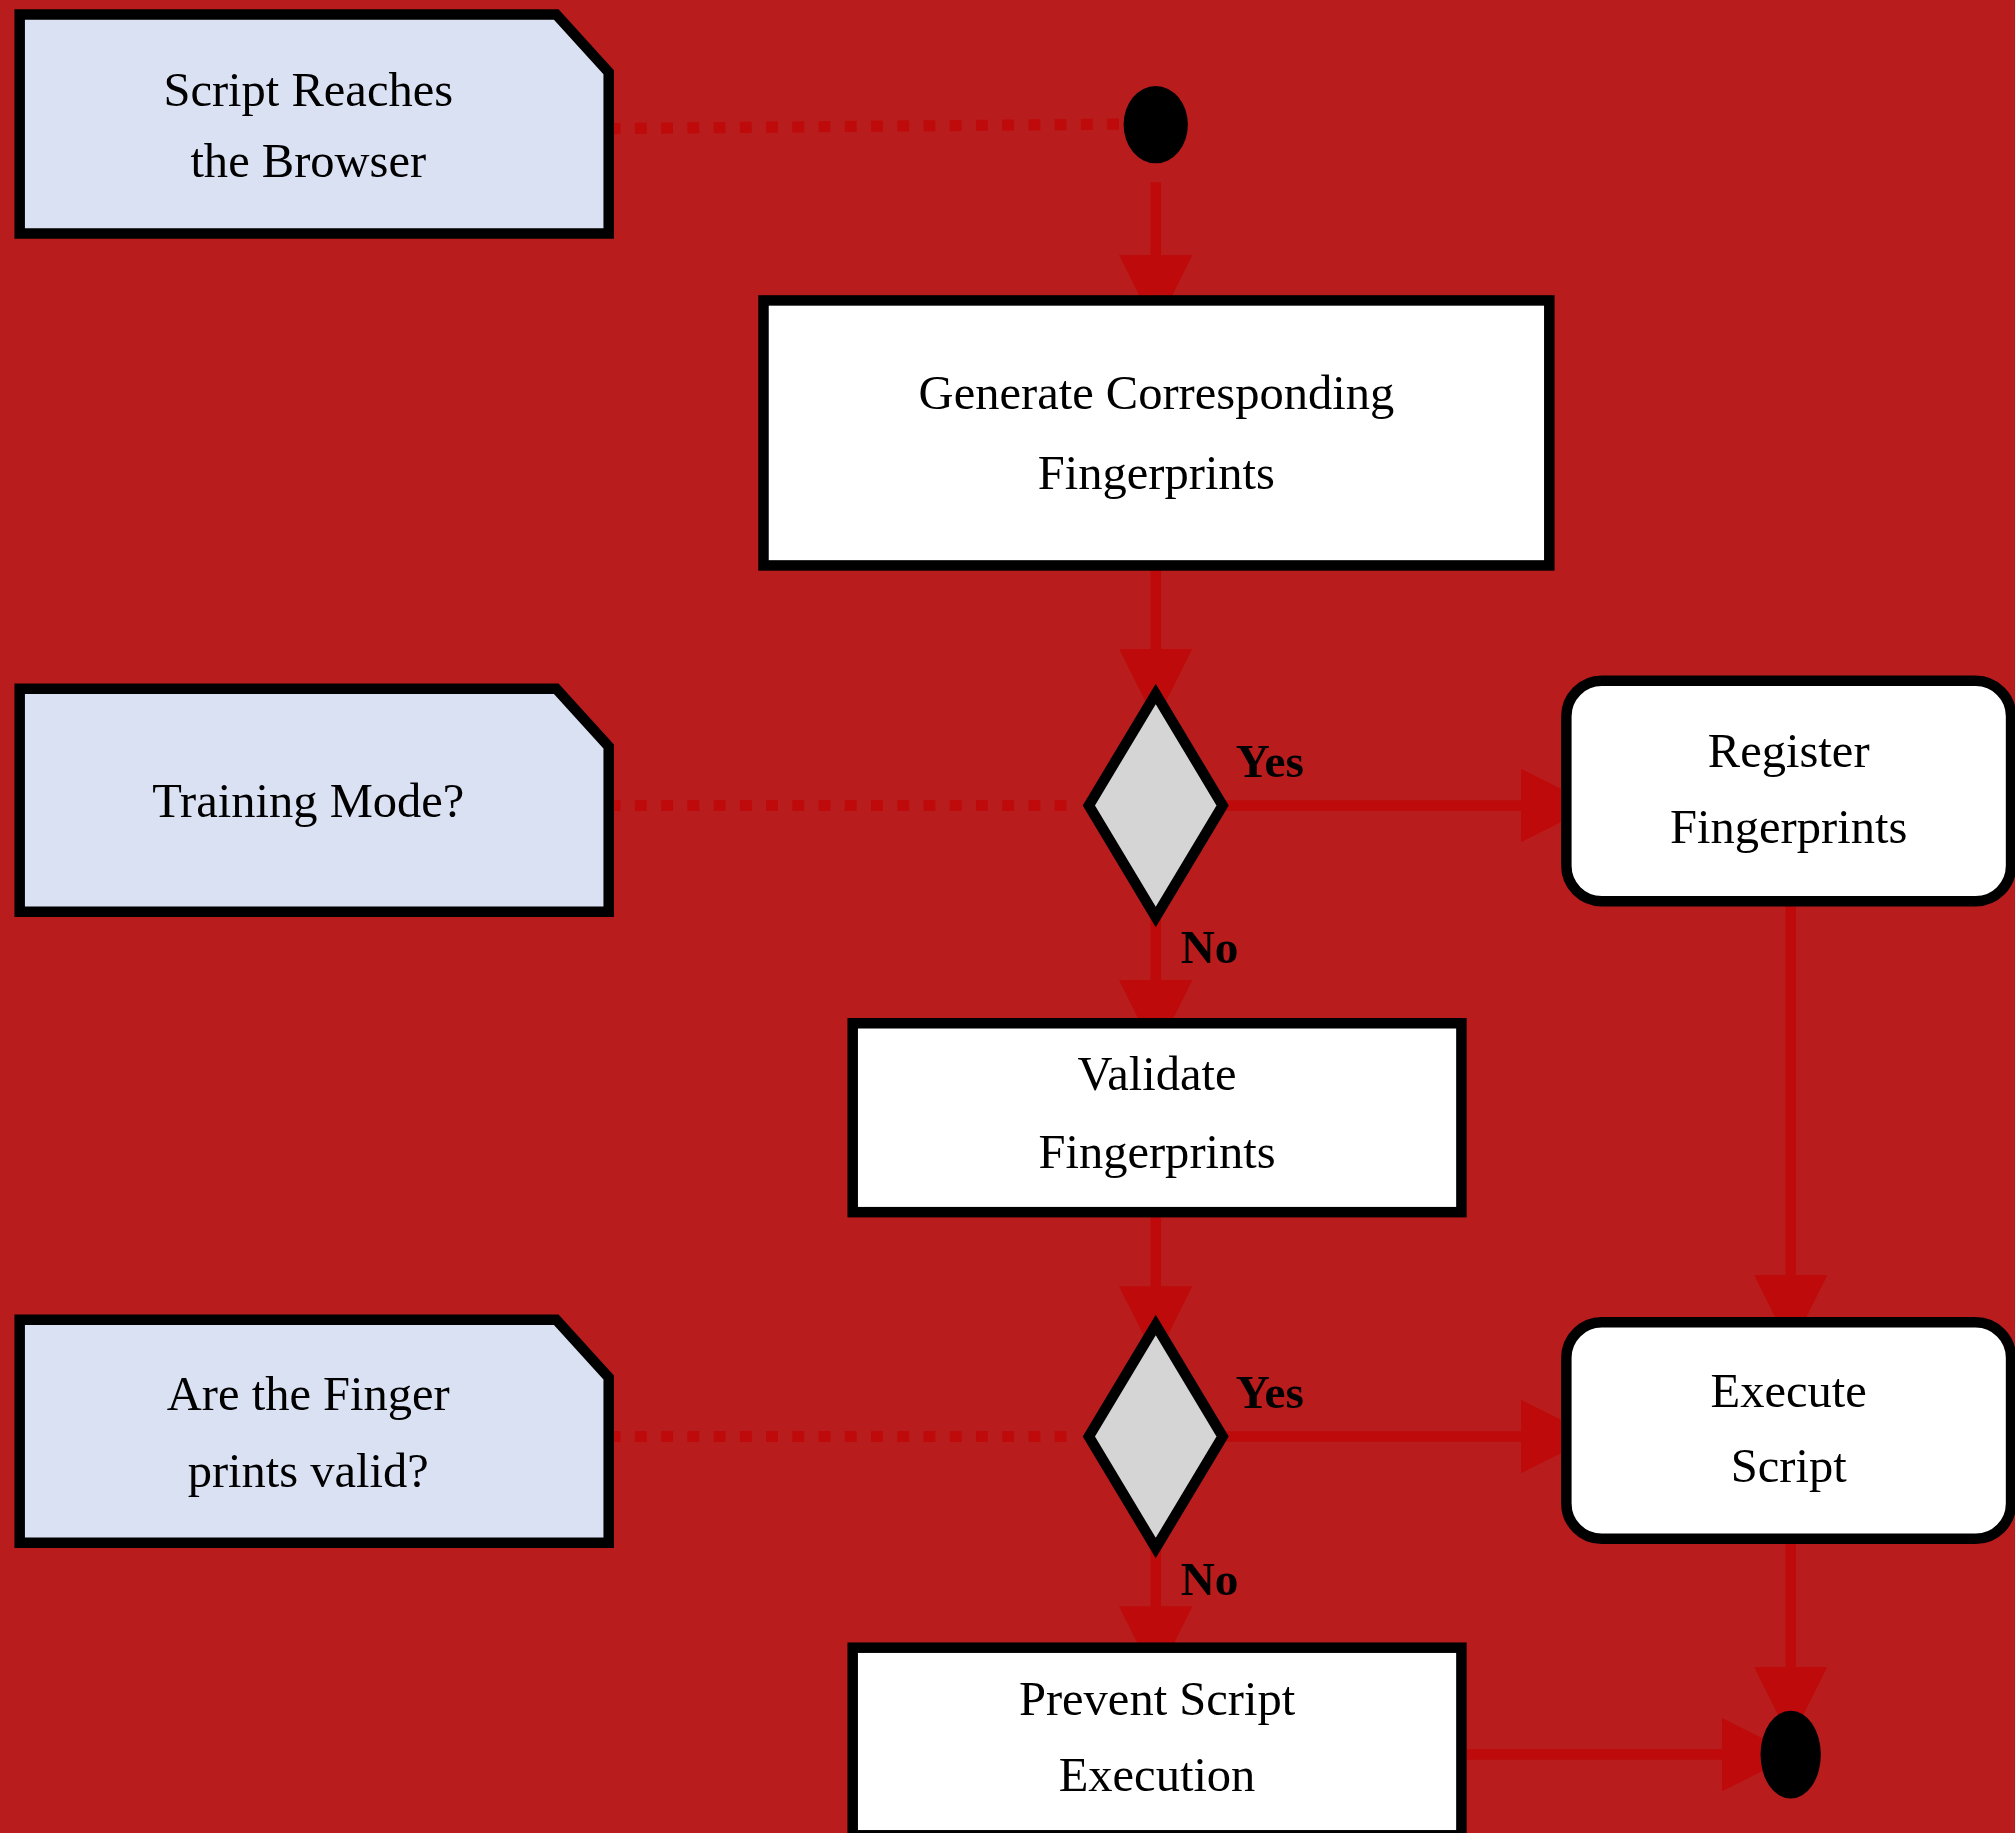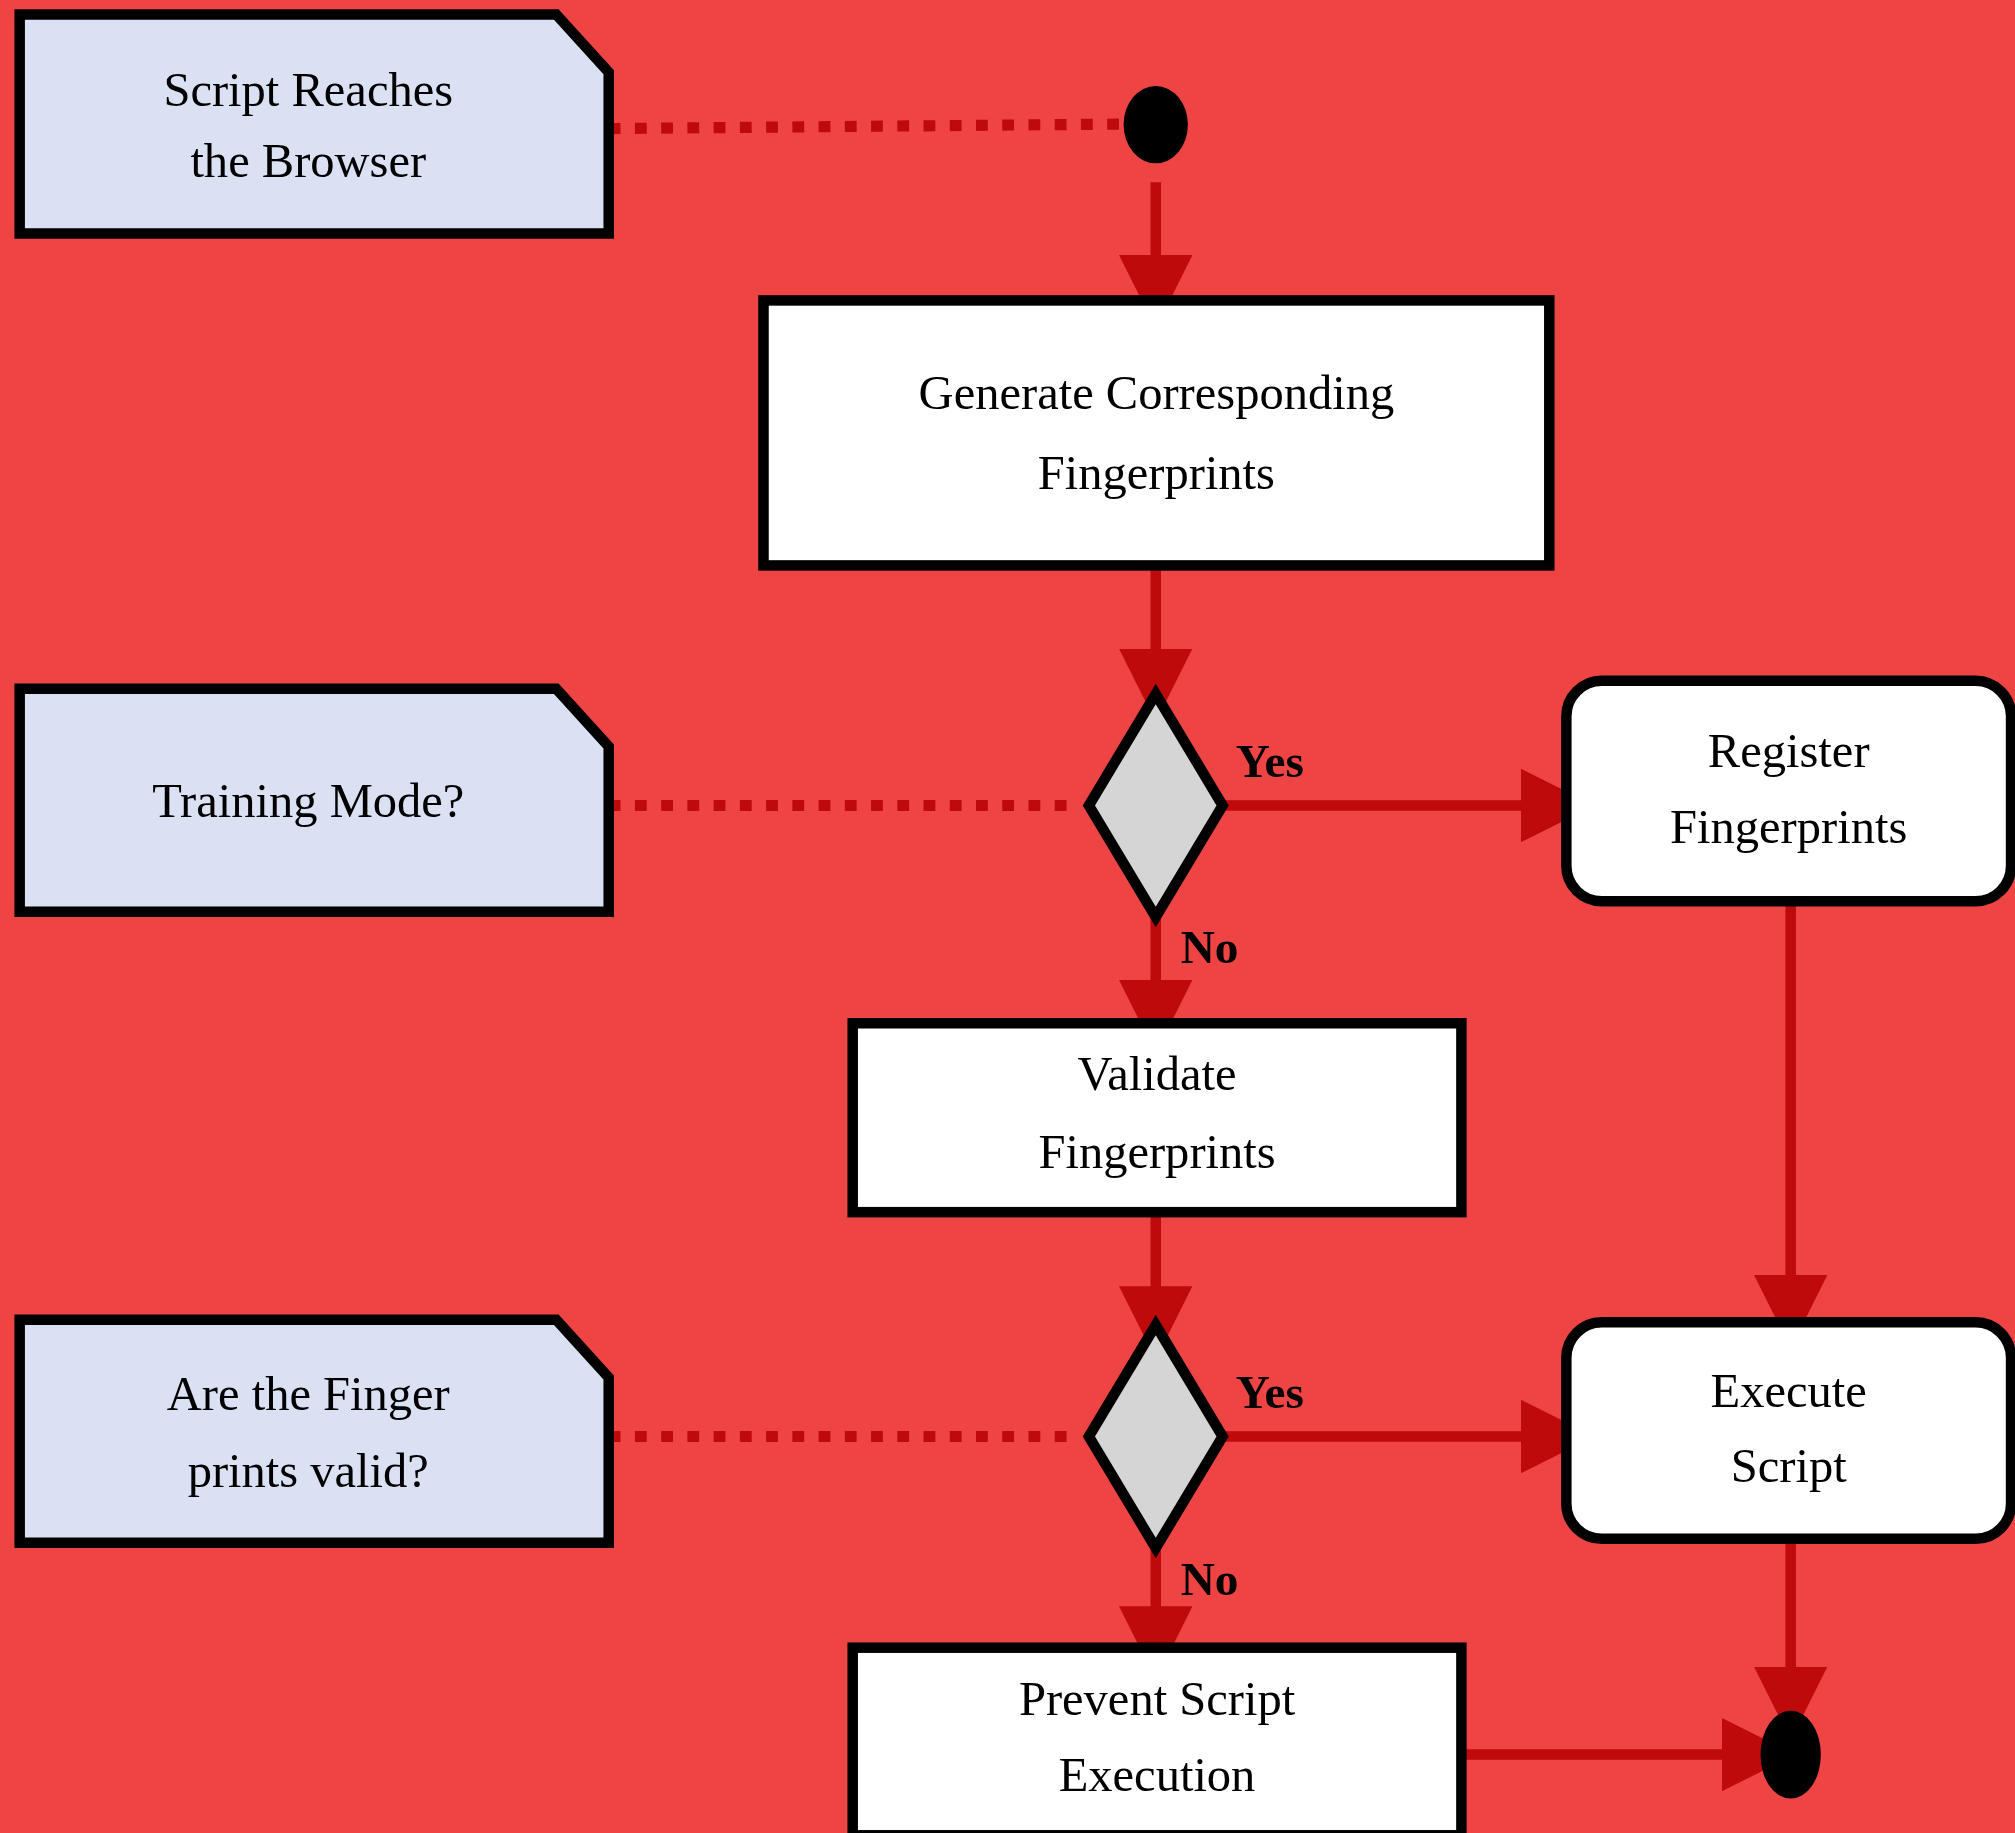--- a/index.html
+++ b/index.html
@@ -4,21 +4,21 @@
 <style>
   html, body {
     margin: 0;
     padding: 0;
     background: #ffffff;
   }
   #stage {
     position: relative;
     width: 2015px;
     height: 1834px;
-    background: #ef4444;
+    background: #b91c1c;
     overflow: hidden;
     font-family: "Liberation Serif", "DejaVu Serif", serif;
   }
   svg#flow {
     position: absolute;
     left: 0;
     top: 0;
     width: 2015px;
     height: 1834px;
     display: block;

